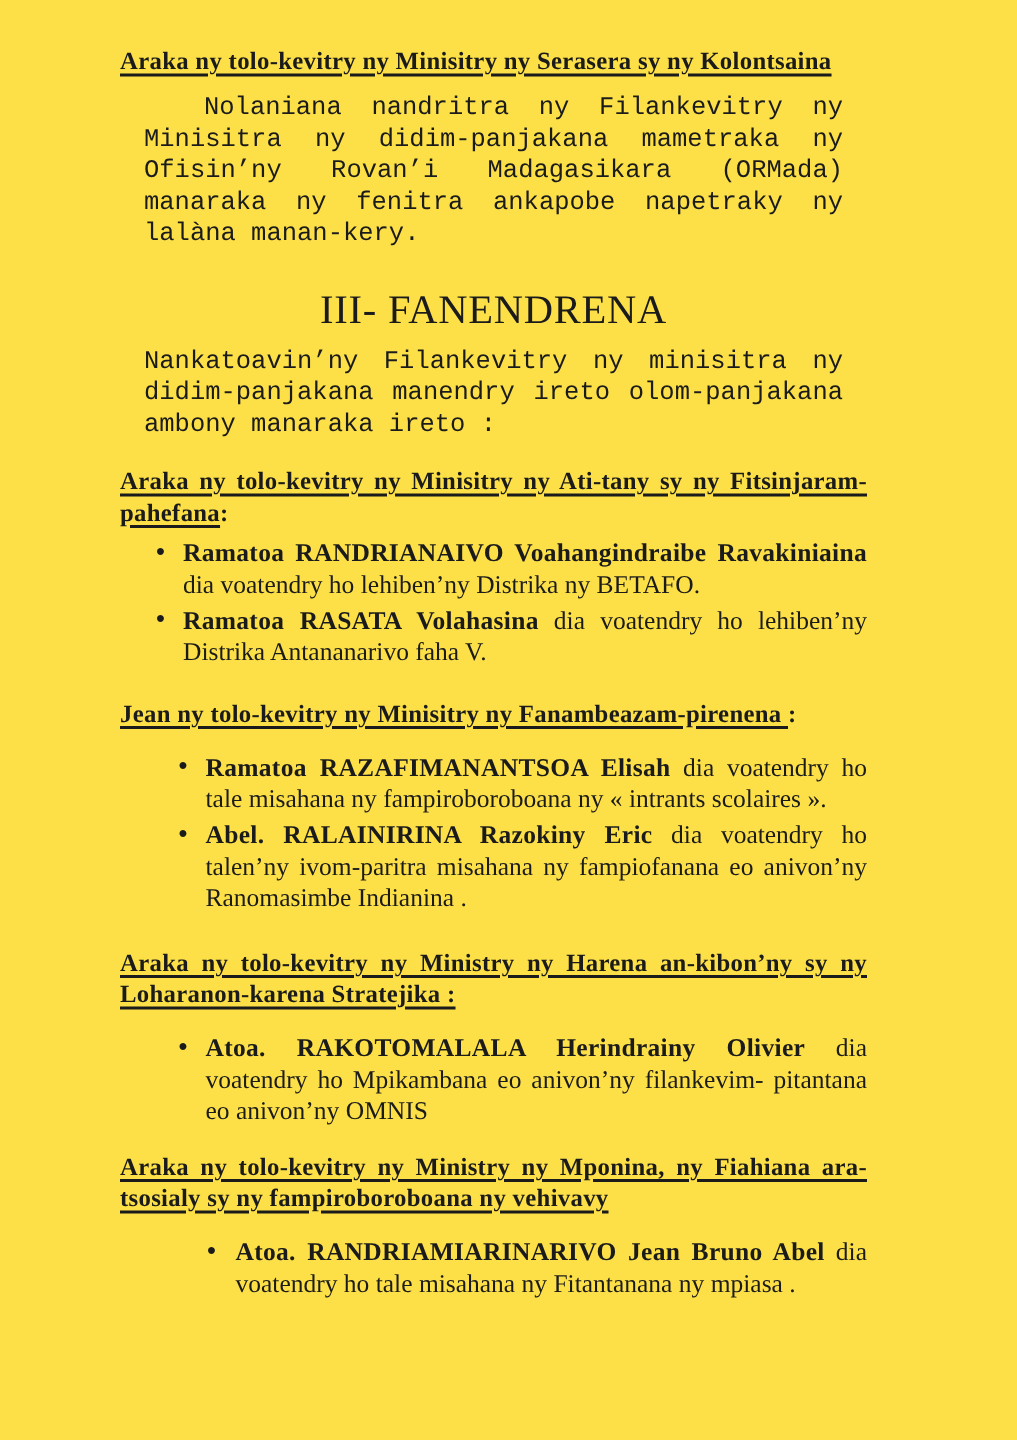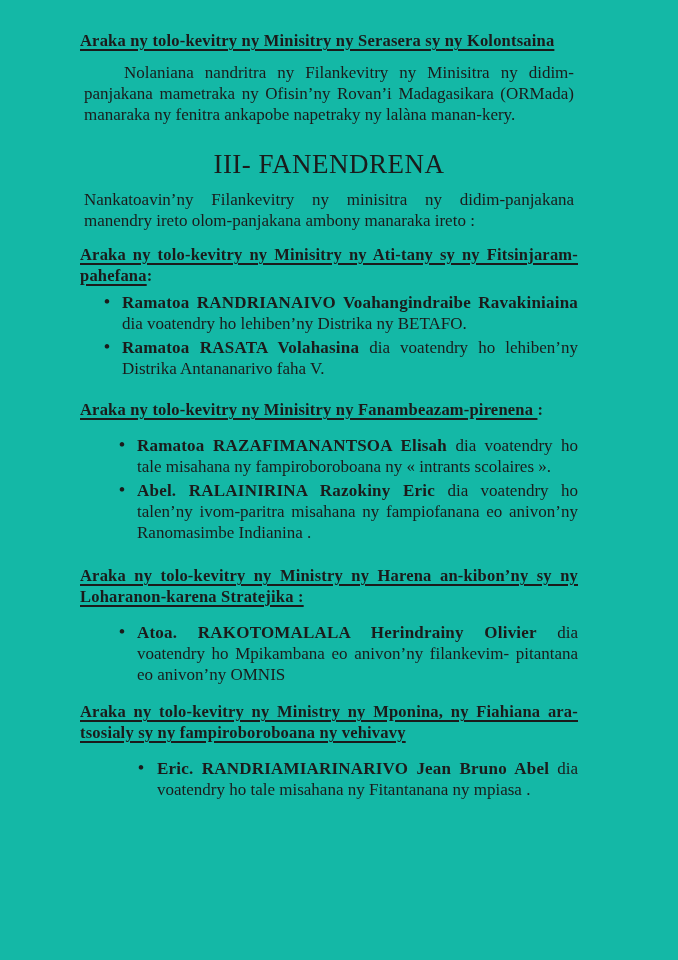--- a/index.html
+++ b/index.html
@@ -5,21 +5,21 @@
   html, body {
     margin: 0;
     padding: 0;
     background: #ffffff;
   }
   .page {
     position: relative;
     width: 678px;
     height: 960px;
     box-sizing: border-box;
-    background: #14b8a6;
+    background: #fde047;
     color: #1b1b1b;
     font-family: "Liberation Serif", serif;
     font-size: 17px;
     line-height: 21px;
     padding: 30px 100px 0 80px;
     overflow: hidden;
   }
   .section-heading {
     font-weight: bold;
     font-size: 16.5px;
@@ -28,21 +28,22 @@
     margin: 0;
   }
   .section-heading .u {
     text-decoration: underline;
     text-decoration-thickness: 1.6px;
     text-underline-offset: 3px;
   }
   .nowrap { white-space: nowrap; }
   .para {
     text-align: justify;
-    margin: 4px;
+    margin: 16px;
+    font-family: Liberation Mono, monospace;
   }
   .para.indented { text-indent: 40px; margin-top: 11px; }
   .main-heading {
     text-align: center;
     font-weight: normal;
     font-size: 27px;
     line-height: 30px;
     letter-spacing: 0.5px;
     margin: 24px 0 10px 0;
   }
@@ -94,21 +95,21 @@
       <span class="bullet">•</span>
       <span class="appointee">Ramatoa RANDRIANAIVO Voahangindraibe Ravakiniaina</span><span> dia voatendry ho lehiben’ny Distrika ny BETAFO.</span>
     </div>
     <div class="li">
       <span class="bullet">•</span>
       <span class="appointee">Ramatoa RASATA Volahasina</span><span> dia voatendry ho lehiben’ny Distrika Antananarivo faha V.</span>
     </div>
   </div>
 
   <div class="section-heading sec-b-heading nowrap">
-    <span class="u">Araka ny tolo-kevitry ny Minisitry ny Fanambeazam-pirenena </span> <span>:</span>
+    <span class="u">Jean ny tolo-kevitry ny Minisitry ny Fanambeazam-pirenena </span> <span>:</span>
   </div>
   <div class="list indent-2 gap-large">
     <div class="li">
       <span class="bullet">•</span>
       <span class="appointee">Ramatoa RAZAFIMANANTSOA Elisah</span><span> dia voatendry ho tale misahana ny fampiroboroboana ny « intrants scolaires ».</span>
     </div>
     <div class="li">
       <span class="bullet">•</span>
       <span class="appointee">Abel. RALAINIRINA Razokiny Eric</span><span> dia voatendry ho talen’ny ivom-paritra misahana ny fampiofanana eo anivon’ny Ranomasimbe Indianina .</span>
     </div>
@@ -123,17 +124,17 @@
       <span class="appointee">Atoa. RAKOTOMALALA Herindrainy Olivier</span><span> dia voatendry ho Mpikambana eo anivon’ny filankevim- pitantana eo anivon’ny OMNIS</span>
     </div>
   </div>
 
   <div class="section-heading sec-d-heading">
     <span class="u">Araka ny tolo-kevitry ny Ministry ny Mponina, ny Fiahiana ara-tsosialy sy ny fampiroboroboana ny vehivavy</span><span></span>
   </div>
   <div class="list indent-3 gap-large">
     <div class="li">
       <span class="bullet">•</span>
-      <span class="appointee">Eric. RANDRIAMIARINARIVO Jean Bruno Abel</span><span> dia voatendry ho tale misahana ny Fitantanana ny mpiasa .</span>
+      <span class="appointee">Atoa. RANDRIAMIARINARIVO Jean Bruno Abel</span><span> dia voatendry ho tale misahana ny Fitantanana ny mpiasa .</span>
     </div>
   </div>
 
 </div>
 
 </body></html>

